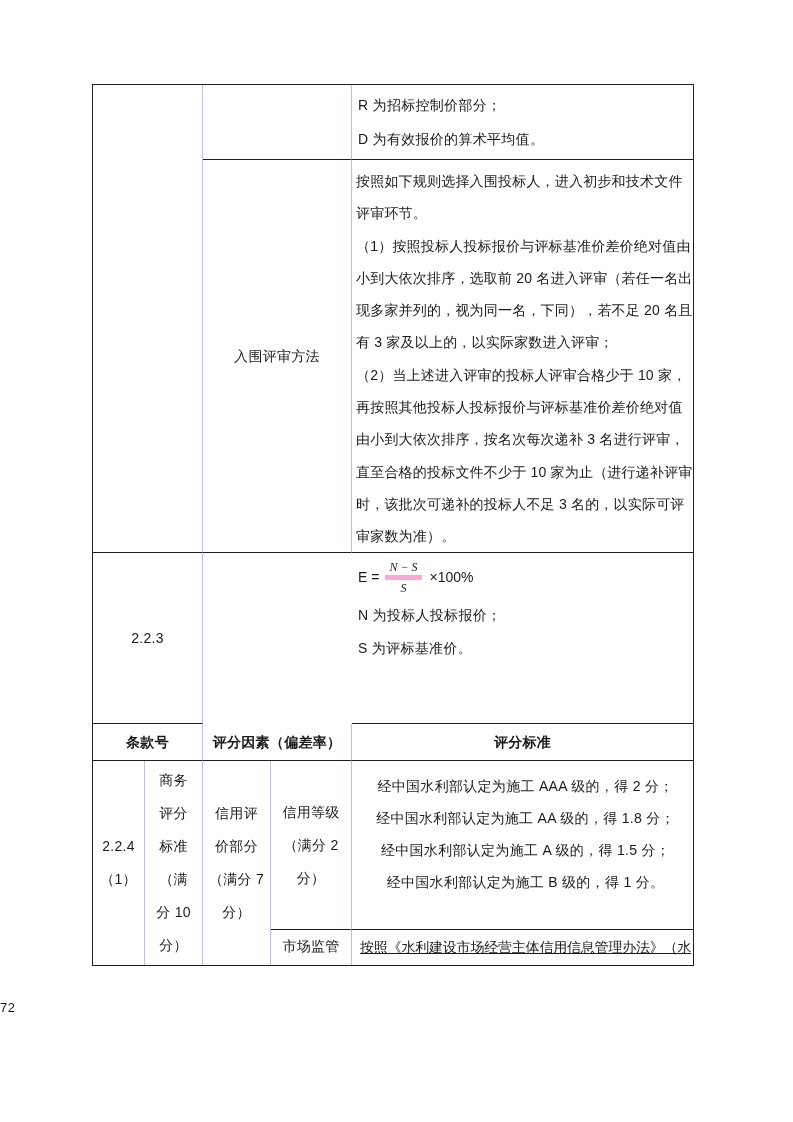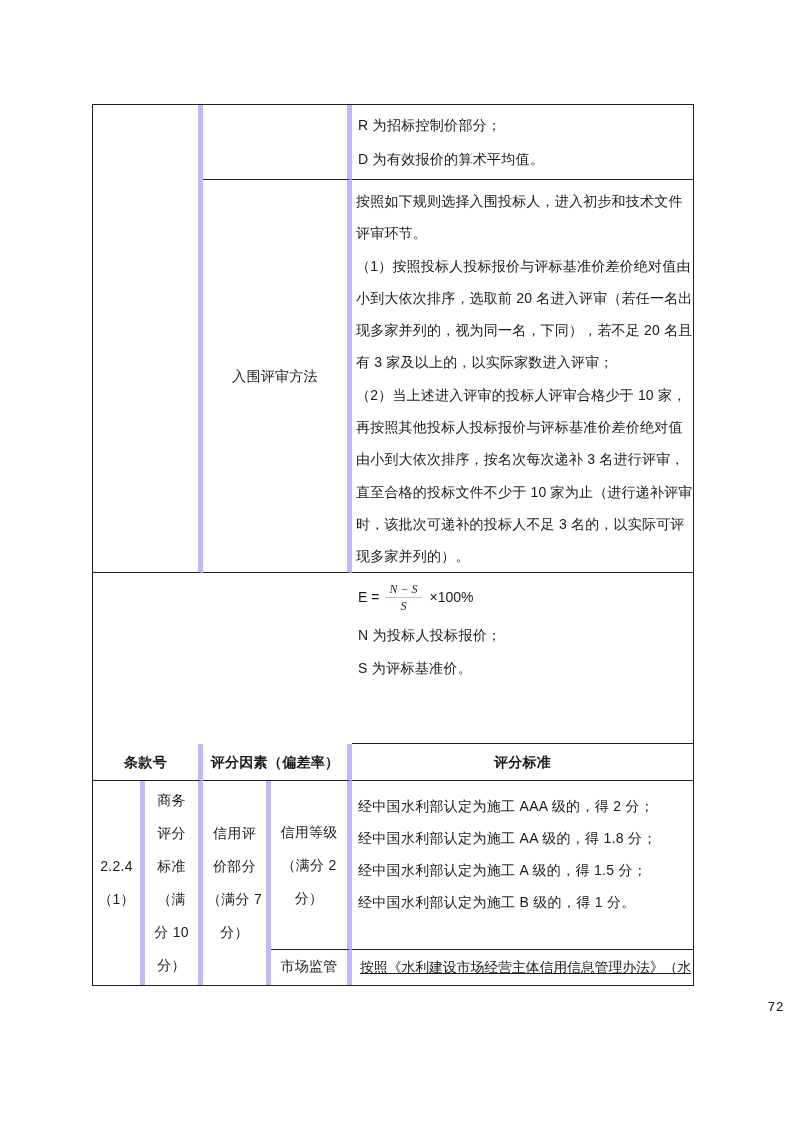--- a/index.html
+++ b/index.html
@@ -6,31 +6,31 @@
   .page{
     position:relative;
     width:793px;height:1122px;
     margin:0 auto;
     background:#ffffff;
     font-family:"Liberation Sans","DejaVu Sans",sans-serif;
     color:#1a1a1a;
     overflow:hidden;
   }
   .tbl{
-    position:absolute;left:92px;top:104px;
+    position:absolute;left:92px;top:84px;
     width:602px;height:882px;
     box-sizing:border-box;
     border:1px solid #1f1f1f;
     display:grid;
     grid-template-columns:52px 58px 68px 81px 341px;
     grid-template-rows:75px 393px 171px 37px 169px 35px;
     font-size:14px;
   }
   .cell{box-sizing:border-box;overflow:hidden;}
-  .br{border-right:5px solid #c4b5fd;}
+  .br{border-right:1px solid #c4b5fd;}
   .bb{border-bottom:1px solid #1f1f1f;}
   .center{
     display:flex;flex-direction:column;
     align-items:center;justify-content:center;
     text-align:center;
   }
   .line{white-space:nowrap;letter-spacing:0.3px;line-height:33px;}
   .rd-cell{padding-top:3px;padding-left:6px;}
   .rd-cell .line{line-height:34px;}
   .method-cell{padding-top:5px;padding-left:4px;}
@@ -38,31 +38,31 @@
   .label-lines .line{line-height:33px;}
   .formula-cell{padding-top:2px;padding-left:6px;}
   .formula-row{display:flex;align-items:center;height:44px;white-space:nowrap;}
   .frac{
     display:inline-flex;flex-direction:column;align-items:center;
     font-family:"Liberation Serif","DejaVu Serif",serif;
     font-style:italic;font-size:12px;line-height:14px;
     margin:0 8px 0 6px;
     transform:translateY(-8px);
   }
-  .frac .num{border-bottom:1px solid #f9a8d4;padding:16px 4px 1px 4px;}
+  .frac .num{border-bottom:5px solid #f9a8d4;padding:16px 4px 1px 4px;}
   .frac .den{padding-top:1px;}
   .hdr{font-weight:bold;text-align:right;}
-  .criteria-cell{padding-top:9px;padding-left:6px;}
+  .criteria-cell{padding-top:9px;padding-left:6px;text-align:center;}
   .criteria-cell .line{line-height:32px;}
   .sub2-criteria{display:flex;align-items:center;padding-left:8px;text-decoration:underline;}
   .sub2-criteria .line{letter-spacing:-0.2px;}
   .vstack .line{line-height:33px;}
   .pageno{
     position:absolute;left:0;right:9px;top:1000px;
-    text-align:right;font-size:13px;letter-spacing:0.5px;font-family:Liberation Mono, monospace;
+    text-align:left;font-size:13px;letter-spacing:0.5px;
   }
 </style>
 </head>
 <body>
 
 <div class="page">
 
   <div class="tbl">
 
     <div class="cell br bb" style="grid-column:1/3;grid-row:1/3;"></div>
@@ -83,23 +83,26 @@
       <div class="line">评审环节。</div>
       <div class="line">（1）按照投标人投标报价与评标基准价差价绝对值由</div>
       <div class="line">小到大依次排序，选取前 20 名进入评审（若任一名出</div>
       <div class="line">现多家并列的，视为同一名，下同），若不足 20 名且</div>
       <div class="line">有 3 家及以上的，以实际家数进入评审；</div>
       <div class="line">（2）当上述进入评审的投标人评审合格少于 10 家，</div>
       <div class="line">再按照其他投标人投标报价与评标基准价差价绝对值</div>
       <div class="line">由小到大依次排序，按名次每次递补 3 名进行评审，</div>
       <div class="line">直至合格的投标文件不少于 10 家为止（进行递补评审</div>
       <div class="line">时，该批次可递补的投标人不足 3 名的，以实际可评</div>
-      <div class="line">现多家并列的）。</div>
+      <div class="line">审家数为准）。</div>
     </div>
 
+    <div class="cell br bb center" style="grid-column:1/3;grid-row:3;">
+      <div class="line">2.2.3</div>
+    </div>
 
 
     <div class="cell bb formula-cell" style="grid-column:5;grid-row:3;">
       <div class="formula-row">
         <span>E =</span>
         <span class="frac">
           <span class="num">N − S</span>
           <span class="den">S</span>
         </span>
         <span>×100%</span>

